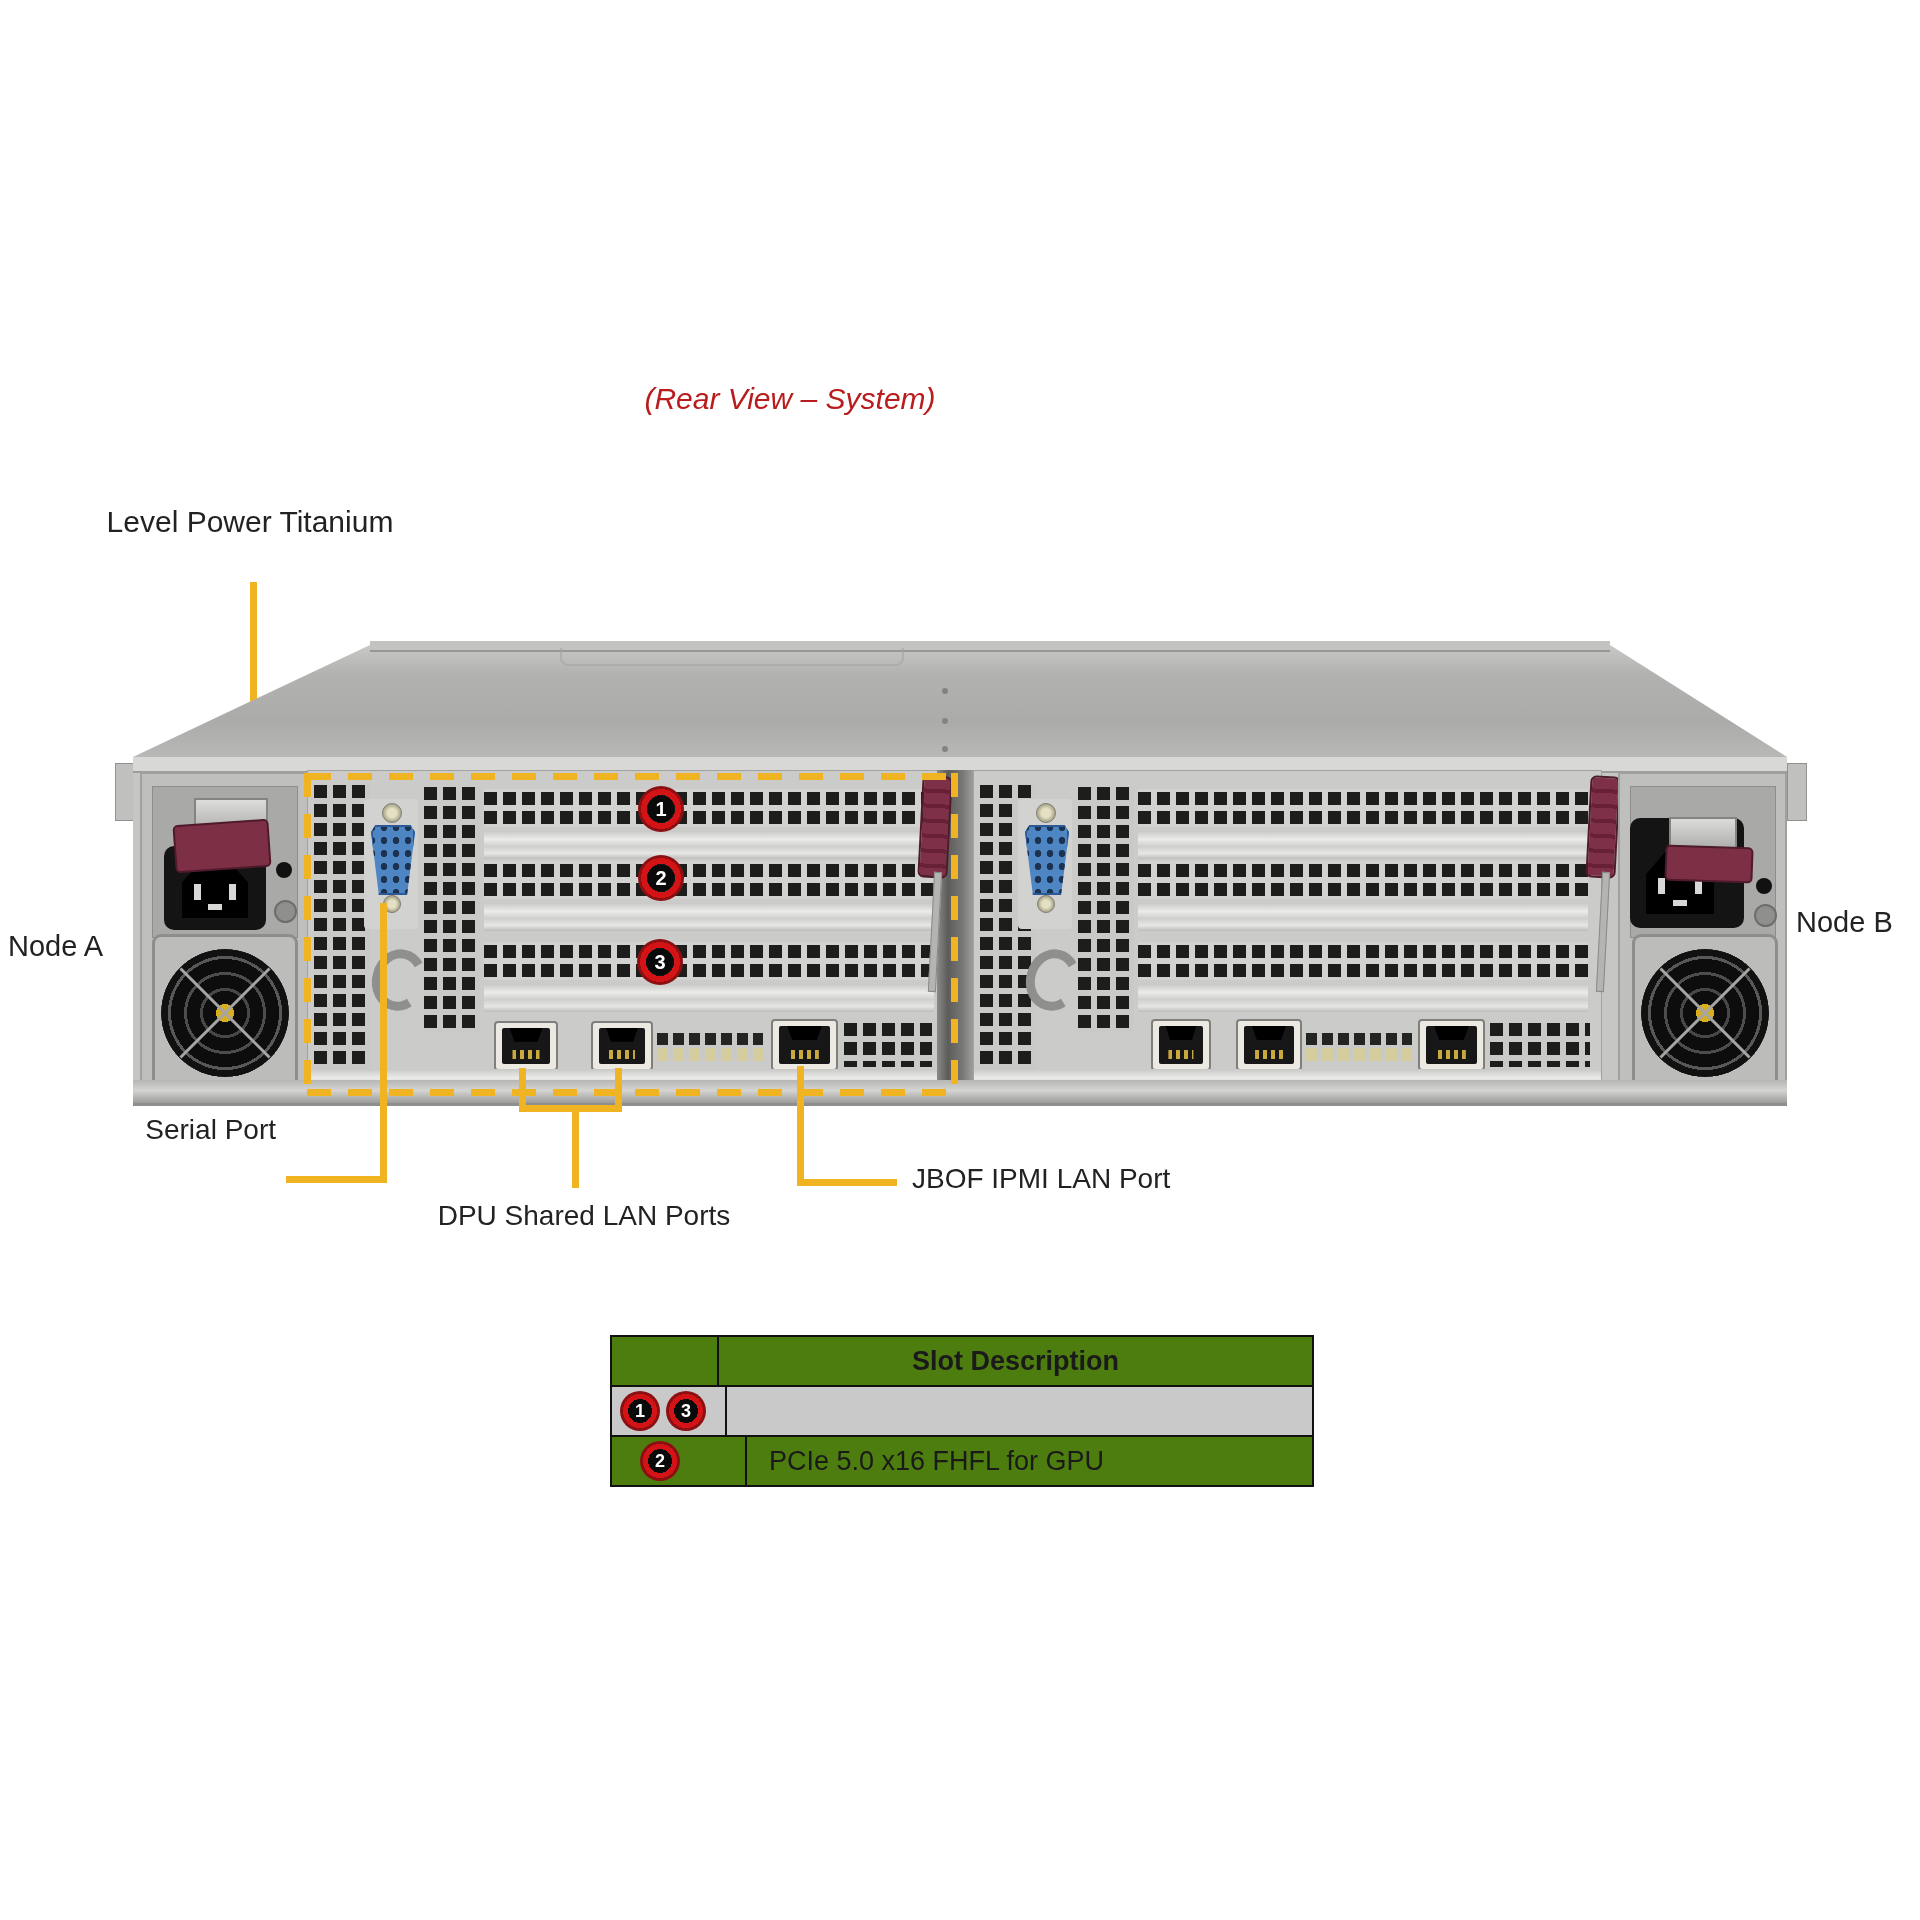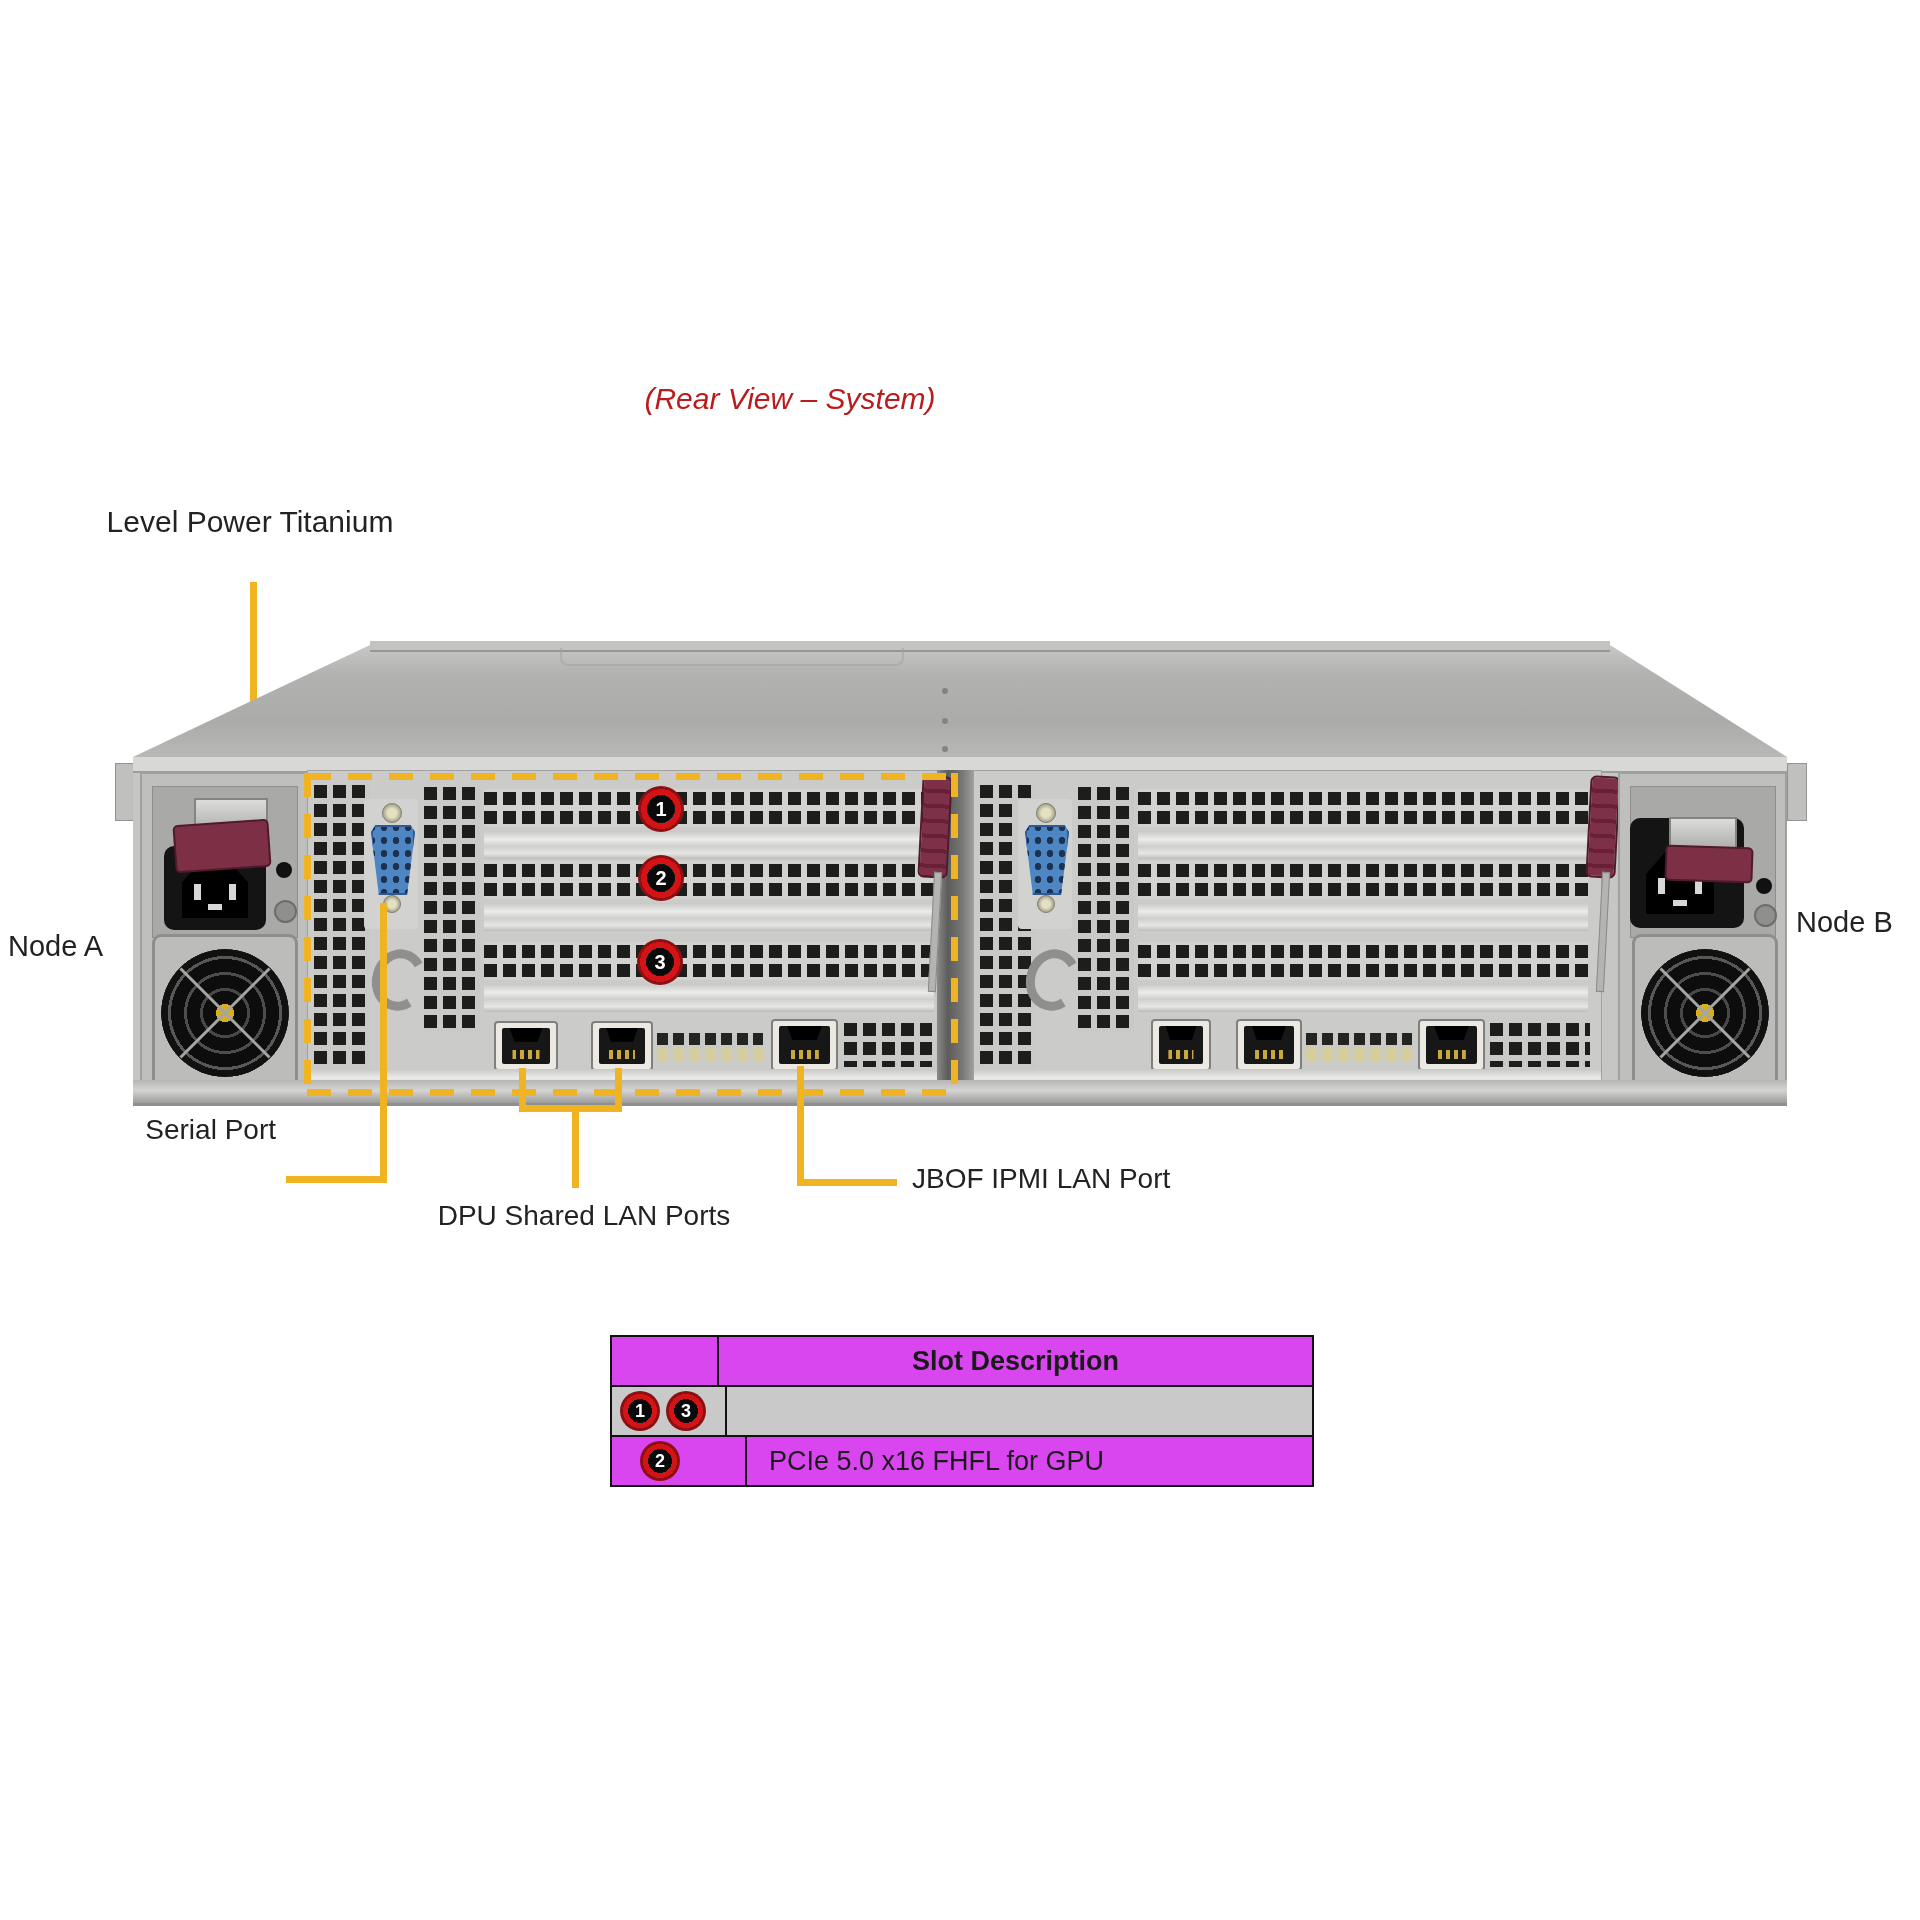--- a/index.html
+++ b/index.html
@@ -108,21 +108,21 @@
   
   .badge{position:absolute;width:46px;height:46px;border-radius:50%;
       background:radial-gradient(circle,#0a0a0a 0 13px,#151515 13px 14px,#d41317 14px 20px,#8c0f12 20px 23px);
       display:flex;align-items:center;justify-content:center;
       color:#fff;font-weight:bold;font-size:20px;}
   .badge.small{width:40px;height:40px;font-size:18px;
       background:radial-gradient(circle,#0a0a0a 0 12px,#d41317 12px 17px,#8c0f12 17px 20px);}
 
   
   .slot-table{position:absolute;left:610px;top:1335px;width:700px;border:2px solid #111;
-      background:#d946ef;}
+      background:#4d7c0f;}
   .t-row{display:flex;height:48px;border-top:2px solid #111;}
   .t-row:first-child{border-top:none;}
   .t-c1{width:105px;border-right:2px solid #111;position:relative;
       display:flex;align-items:center;}
   .t-c2{flex:1;display:flex;align-items:center;font-size:27px;}
   .t-head .t-c2{justify-content:center;font-weight:bold;}
   .t-desc{padding-left:22px;}
   .shaded{background:#c9c9c9;}
 </style>
 </head>

